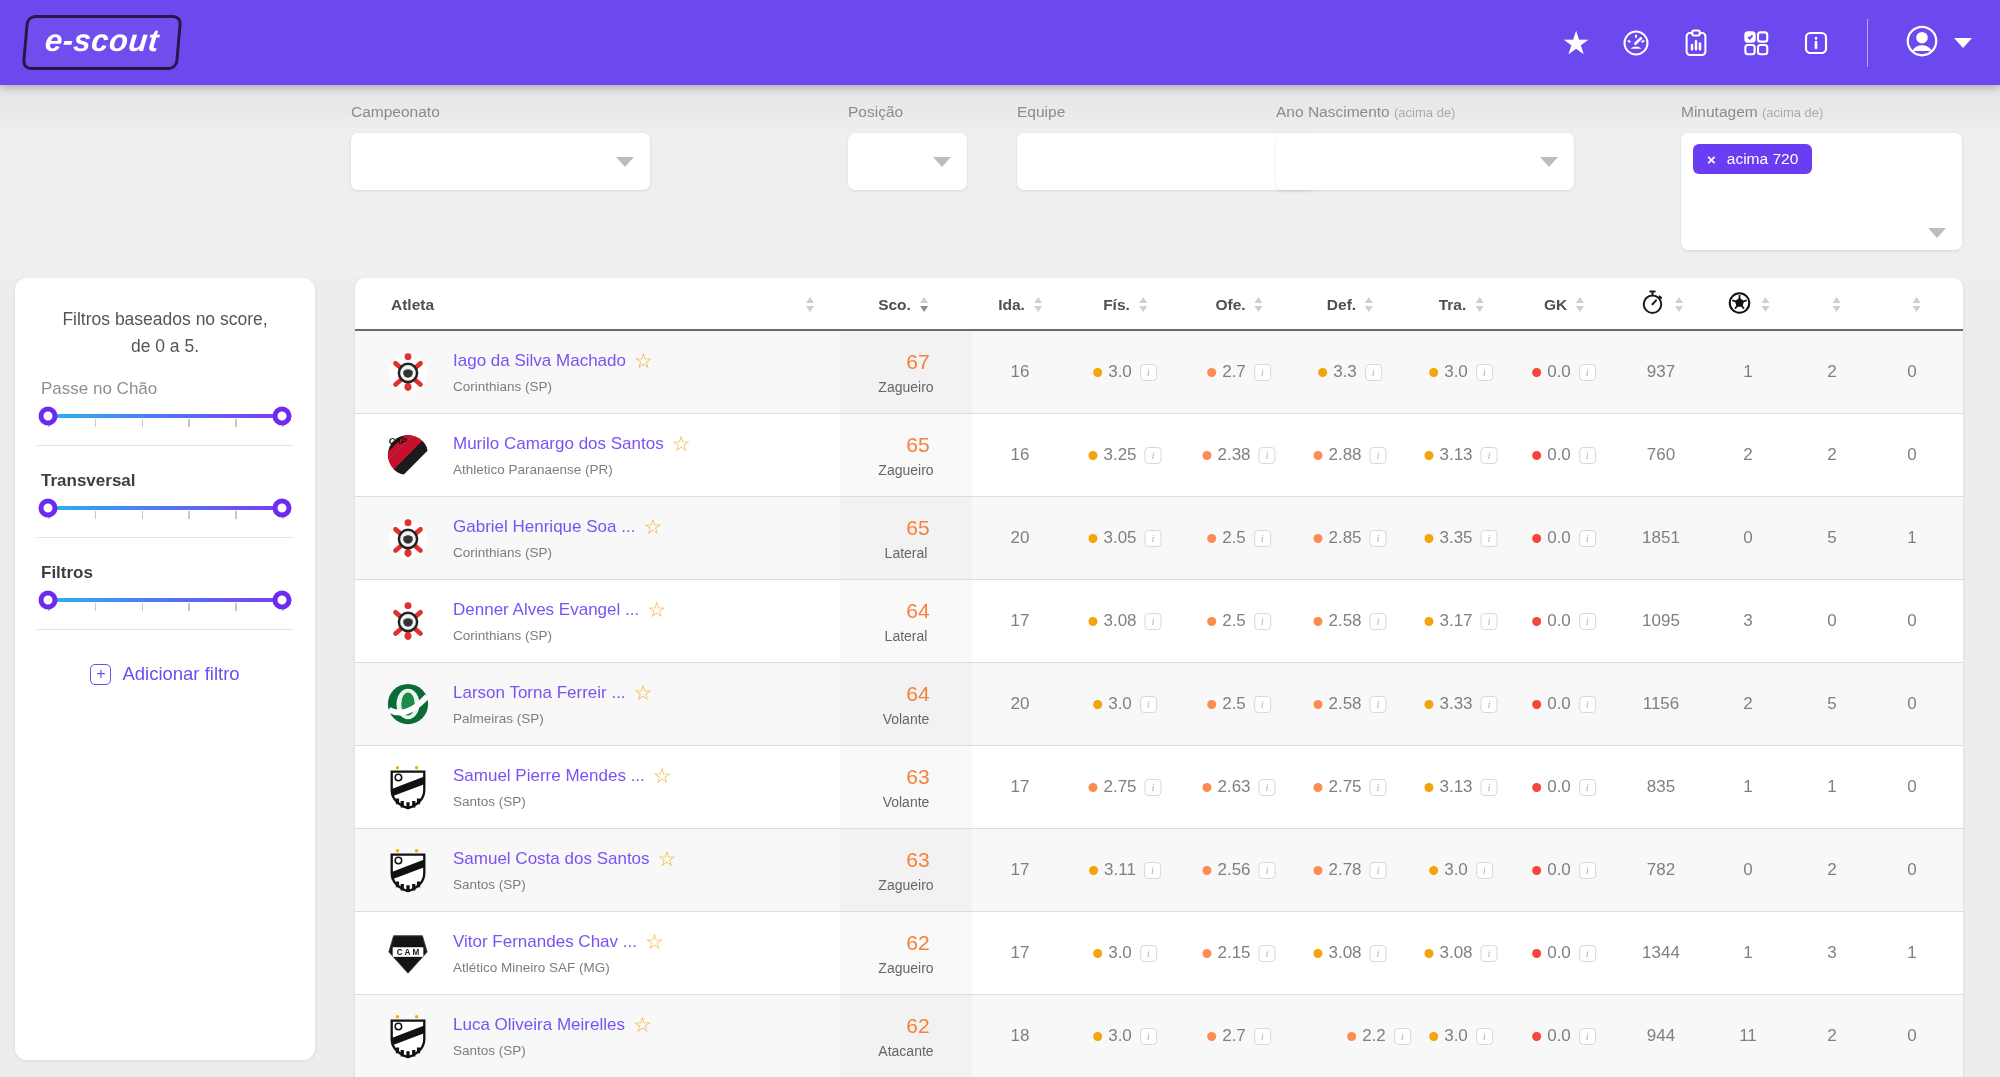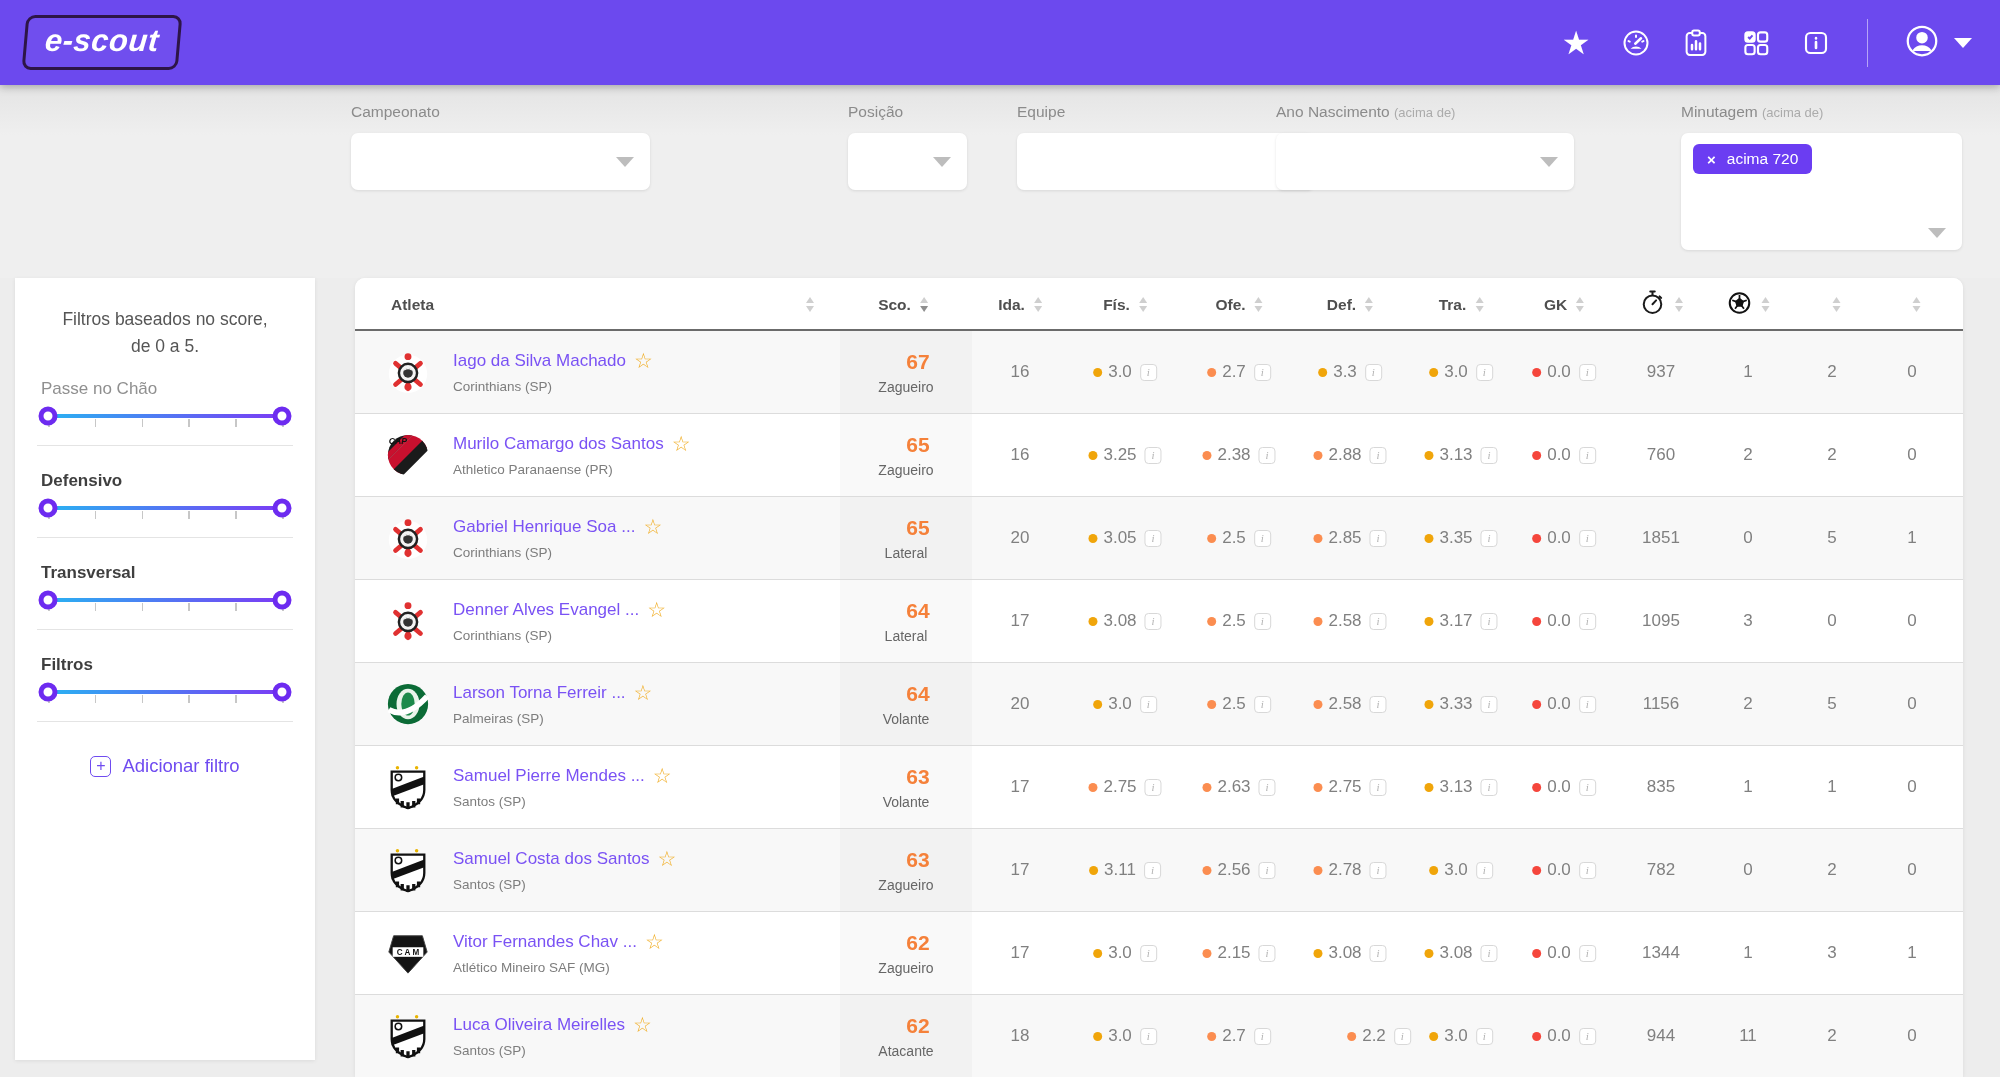--- a/index.html
+++ b/index.html
@@ -31,21 +31,21 @@
   .fbox.tall{height:117px;}
   .caret{position:absolute;right:16px;top:50%;margin-top:-5px;width:0;height:0;
     border-left:9px solid transparent;border-right:9px solid transparent;border-top:10px solid #bdbdbd;}
   .fbox.tall .caret{top:auto;bottom:12px;}
   .chip{position:absolute;left:12px;top:11px;display:inline-flex;align-items:center;gap:11px;
     background:#6b3df2;color:#fff;font-size:15.5px;padding:6px 14px;border-radius:6px;}
   .chip-x{font-weight:bold;font-size:15px;cursor:pointer;line-height:1;}
 
   
   .sidecard{position:absolute;left:15px;top:278px;width:300px;height:782px;background:#fff;
-    border-radius:0;box-shadow:0 1px 4px rgba(0,0,0,.08);padding:26px 26px 0;}
+    border-radius:12px;box-shadow:0 1px 4px rgba(0,0,0,.08);padding:26px 26px 0;}
   .side-title{font-size:17.5px;color:#555;text-align:center;line-height:1.55;margin-top:2px;}
   .sblock .slabel{margin-top:25px;font-size:17px;font-weight:bold;color:#3f3f3f;}
   .sblock.muted .slabel{color:#8f8f8f;font-weight:400;margin-top:19px;}
   .track{position:relative;height:4px;border-radius:2px;margin:15px 7px 0;
     background:linear-gradient(90deg,#29b2f2,#7b3bf5);}
   .tick{position:absolute;top:5px;width:1.5px;height:8px;background:#c7c7c7;}
   .handle{position:absolute;top:50%;transform:translate(-50%,-50%);width:19px;height:19px;
     border-radius:50%;background:#fff;border:5.5px solid #6d2bf0;cursor:grab;}
   .sdivider{border:none;border-top:1px solid #e4e4e4;margin:27px -4px 0;}
   .addfilter{margin-top:33px;display:flex;align-items:center;justify-content:center;gap:11px;
@@ -73,21 +73,21 @@
   .badge{position:absolute;left:30px;top:50%;transform:translateY(-50%);width:46px;height:46px;}
   .pblock{position:absolute;left:98px;top:50%;transform:translateY(-50%);}
   .pname-line{display:flex;align-items:center;gap:8px;}
   .pname{color:#7a52f4;font-size:17px;cursor:pointer;text-decoration:none;white-space:nowrap;}
   .star{color:#f1b02c;font-size:21px;cursor:pointer;line-height:1;}
   .pclub{margin-top:8px;font-size:13.5px;color:#7d7d7d;}
   .cellc{position:absolute;top:0;height:100%;transform:translateX(-50%);display:flex;
     align-items:center;justify-content:center;gap:6px;font-size:17px;color:#808080;white-space:nowrap;}
   .cell-sco{position:absolute;left:485px;width:132px;top:0;height:100%;background:rgba(20,20,20,.026);
     display:flex;flex-direction:column;align-items:center;justify-content:center;gap:5px;}
-  .scoval{font-size:21px;font-weight:bold;color:#f5813a;margin-left:24px;}
+  .scoval{font-size:21px;font-weight:normal;color:#f5813a;margin-left:24px;}
   .scopos{font-size:14px;color:#666;}
   .dot{width:9px;height:9px;border-radius:50%;flex:0 0 auto;}
   .inf{display:inline-flex;align-items:center;justify-content:center;width:17px;height:17px;
     border:1.5px solid #d8d8d8;border-radius:4px;color:#b3b3b3;font-size:11px;font-style:italic;
     font-family:"Liberation Serif",serif;margin-left:2px;cursor:pointer;background:#fff;}
 </style>
 </head>
 <body>
 
 <div class="topbar">
@@ -191,34 +191,20 @@
           <span class="tick" style="left:40%"></span>
           <span class="tick" style="left:60%"></span>
           <span class="tick" style="left:80%"></span>
           <span class="tick" style="left:100%"></span>
           <span class="handle" style="left:0"></span>
           <span class="handle" style="left:100%"></span>
         </div>
         <hr class="sdivider">
       </div>
       <div class="sblock">
-        <div class="slabel">Defensivo</div>
-        <div class="track">
-          <span class="tick" style="left:0%"></span>
-          <span class="tick" style="left:20%"></span>
-          <span class="tick" style="left:40%"></span>
-          <span class="tick" style="left:60%"></span>
-          <span class="tick" style="left:80%"></span>
-          <span class="tick" style="left:100%"></span>
-          <span class="handle" style="left:0"></span>
-          <span class="handle" style="left:100%"></span>
-        </div>
-        <hr class="sdivider">
-      </div>
-      <div class="sblock">
         <div class="slabel">Transversal</div>
         <div class="track">
           <span class="tick" style="left:0%"></span>
           <span class="tick" style="left:20%"></span>
           <span class="tick" style="left:40%"></span>
           <span class="tick" style="left:60%"></span>
           <span class="tick" style="left:80%"></span>
           <span class="tick" style="left:100%"></span>
           <span class="handle" style="left:0"></span>
           <span class="handle" style="left:100%"></span>

